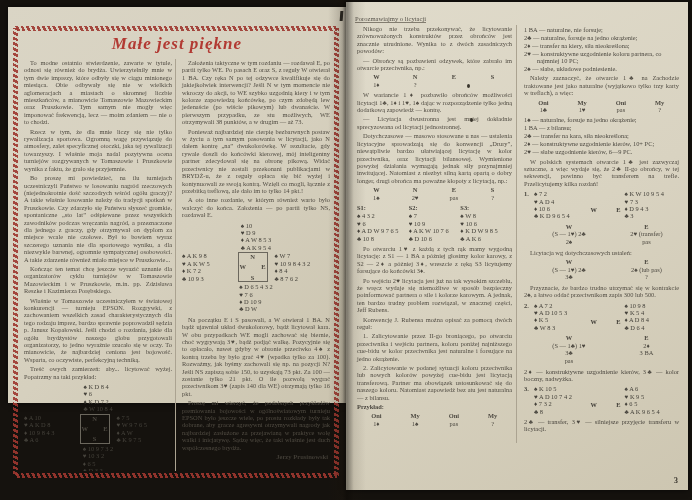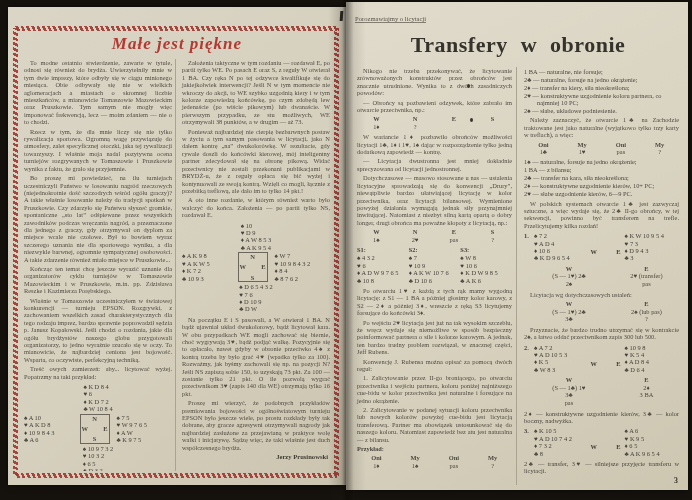--- a/index.html
+++ b/index.html
@@ -1,19 +1,19 @@
 <!DOCTYPE html>
 <html><head>
 <meta charset="utf-8">
 <style>
   html,body{margin:0;padding:0;}
   body{width:692px;height:500px;background:#15120e;overflow:hidden;position:relative;
        font-family:"Liberation Serif",serif;-webkit-font-smoothing:antialiased;}
   .page{position:absolute;box-shadow:0 0 6px rgba(0,0,0,.6);}
-  .page-left{left:8px;top:7px;width:338px;height:478px;
+  .page-left{left:8px;top:7px;width:338px;height:396px;
     background:linear-gradient(135deg,#dad5c5 0%,#d6d0be 55%,#cbc4af 100%);}
   .page-right{left:346px;top:2px;width:342px;height:488px;
     background:linear-gradient(150deg,#e0dbcb 0%,#d9d3c1 50%,#cdc6b1 100%);}
   .gutter{position:absolute;left:328px;top:0;width:38px;height:500px;z-index:6;pointer-events:none;
     background:linear-gradient(90deg,rgba(30,22,12,0) 0%,rgba(30,22,12,.20) 38%,rgba(12,9,5,.45) 50%,rgba(30,22,12,.10) 68%,rgba(0,0,0,0) 100%);}
   .staple{position:absolute;left:340px;top:11px;width:3px;height:10px;background:#26231d;z-index:7;transform:rotate(4deg);}
   .speck{position:absolute;width:3px;height:4px;border-radius:50%;background:#39352c;z-index:7;}
   .speck.s1{left:467px;top:84px;}
   .speck.s2{left:470px;top:118px;}
   
@@ -173,21 +173,20 @@
         <p class="t">Proszę mi wierzyć, że podobnych przykładów premiowania bojowości w ogólnoświatowym turnieju EPSON było jeszcze wiele, po prostu rozkłady były tak dobrane, aby gracze agresywni otrzymywali nagrody jak najbardziej zasłużone za przejawianą w praktyce wolę walki i inicjatywę. Sądzę więc, że taki właśnie jest duch współczesnego brydża.</p>
         <div class="sig">Jerzy Prusinowski</div>
       </div>
     </div>
   </div>
 </div>
 
 <div class="page page-right">
   <div class="rp-content">
     <div class="kicker">Porozmawiajmy o licytacji</div>
-    <div class="rp-title">Transfery w obronie</div>
     <div class="rcols">
       <div class="rcol">
         <p class="t">Nikogo nie trzeba przekonywać, że licytowanie zrównoważonych konstruktów przez obrońców jest znacznie utrudnione. Wynika to z dwóch zasadniczych powodów:</p>
         <p class="t">— Obrońcy są pozbawieni odzywek, które zabrało im otwarcie przeciwnika, np.:</p>
         <div class="auc4">
           <div class="c h">W</div>
           <div class="c h">N</div>
           <div class="c h">E</div>
           <div class="c h">S</div>
           <div class="c">1♦</div>

